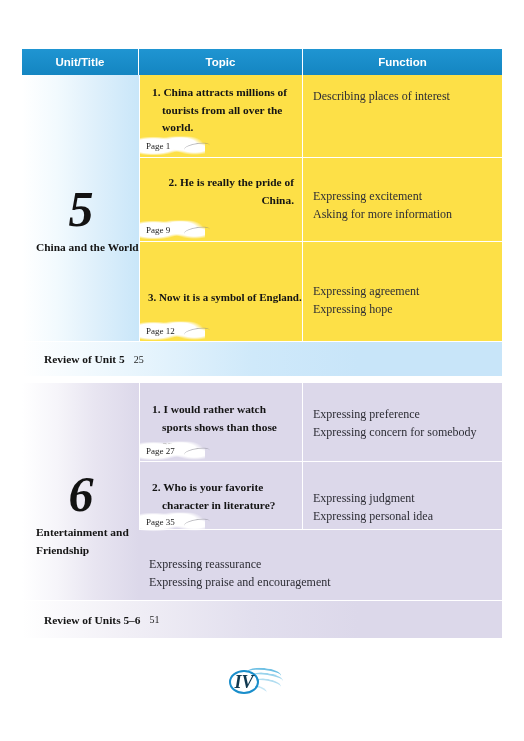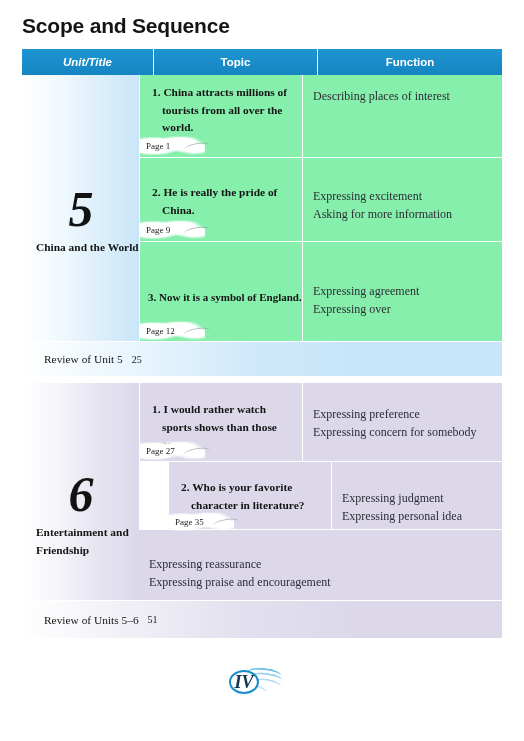--- a/index.html
+++ b/index.html
@@ -36,30 +36,30 @@
     background:linear-gradient(180deg,#1f95d2 0%,#1485c1 100%);
   }
   .th{
     display:flex;align-items:center;justify-content:center;
     font-family:"Liberation Sans", sans-serif;
     font-weight:bold;
     font-size:11.5px;
     color:#ffffff;
     box-sizing:border-box;
   }
-  .th.c1{width:132px;border-right:1px solid #ffffff;font-style:italic;}
+  .th.c1{width:117px;border-right:1px solid #ffffff;}
   .th.c2{width:164px;border-right:1px solid #ffffff;}
   .th.c3{flex:1;}
 
   
   .section{position:relative;}
   .section.blue .colA{
     background:linear-gradient(90deg,#ffffff 0%,#f2fafe 30%,#dff0fb 62%,#c9e6f9 100%);
   }
-  .section.blue .colB,.section.blue .colC{background:#86efac;}
+  .section.blue .colB,.section.blue .colC{background:#fde047;}
   .section.blue .reviewrow{
     background:linear-gradient(90deg,#ffffff 0%,#eaf6fd 22%,#cfe9fa 48%,#c8e5f9 70%,#c8e5f9 100%);
   }
   .section.lav .colA{
     background:linear-gradient(90deg,#ffffff 0%,#f6f5fa 30%,#e8e5f1 62%,#dcd8ea 100%);
   }
   .section.lav .colB,.section.lav .colC{background:#dcd8ea;}
   .section.lav .reviewrow{
     background:linear-gradient(90deg,#ffffff 0%,#f1eff6 22%,#e2dfee 48%,#dcd8ea 70%,#dcd8ea 100%);
   }
@@ -151,21 +151,21 @@
   }
 
   
   .reviewrow{
     position:relative;
     height:34px;
     border-top:1px solid #ffffff;
     display:flex;align-items:center;
   }
   .reviewlabel{
-    font-weight:normal;
+    font-weight:bold;
     font-size:11.4px;
     color:#141414;
     white-space:nowrap;
   }
   .reviewnum{
     position:relative;
     margin-left:9px;
     font-size:10px;
     color:#1d1d1d;
   }
@@ -218,21 +218,20 @@
   .emblem .t1{left:22px;top:2px;width:34px;height:10px;transform:rotate(6deg);}
   .emblem .t2{left:26px;top:7px;width:32px;height:9px;transform:rotate(9deg);opacity:.6;}
   .emblem .t3{left:30px;top:13px;width:26px;height:8px;transform:rotate(12deg);opacity:.45;}
   .emblem .t4{left:20px;top:19px;width:22px;height:7px;transform:rotate(16deg);opacity:.35;}
 </style>
 </head>
 <body>
 
 <div class="page">
 
-  <div class="page-title">Scope and Sequence</div>
 
   <div class="table">
 
     <div class="thead">
       <div class="th c1">Unit/Title</div>
       <div class="th c2">Topic</div>
       <div class="th c3">Function</div>
     </div>
 
     <div class="section blue">
@@ -256,21 +255,21 @@
             </div>
             <div class="colC">
               <div class="func">
                 <div>Describing places of interest</div>
               </div>
             </div>
           </div>
 
           <div class="trow" style="height:84px;">
             <div class="colB">
-              <div class="topic" style="margin-top:17px;">2. He is really the pride of China.</div>
+              <div class="topic" style="margin-top:7px;text-align:right;">2. He is really the pride of China.</div>
               <div class="pagemark" style="left:6px;bottom:6px;">
                 <span class="burst"></span>
                 <span class="swoosh"></span>
                 <span class="txt">Page 9</span>
               </div>
             </div>
             <div class="colC">
               <div class="func" style="margin-top:17px;">
                 <div>Expressing excitement</div>
                 <div>Asking for more information</div>
@@ -283,21 +282,21 @@
               <div class="topic" style="margin-top:38px;font-size:11px;white-space:nowrap;text-indent:0;padding-left:0;">3. Now it is a symbol of England.</div>
               <div class="pagemark" style="left:6px;bottom:5px;">
                 <span class="burst"></span>
                 <span class="swoosh"></span>
                 <span class="txt">Page 12</span>
               </div>
             </div>
             <div class="colC">
               <div class="func" style="margin-top:28px;">
                 <div>Expressing agreement</div>
-                <div>Expressing over</div>
+                <div>Expressing hope</div>
               </div>
             </div>
           </div>
 
         </div>
       </div>
 
       <div class="reviewrow">
         <div class="reviewlabel" style="margin-left:22px;">Review of Unit 5</div>
         <div class="reviewnum">
@@ -329,21 +328,21 @@
               </div>
             </div>
             <div class="colC">
               <div class="func" style="margin-top:10px;">
                 <div>Expressing preference</div>
                 <div>Expressing concern for somebody</div>
               </div>
             </div>
           </div>
 
-          <div class="trow" style="height:68px;padding-left:29px;">
+          <div class="trow" style="height:68px;">
             <div class="colB">
               <div class="topic" style="margin-top:8px;">2. Who is your favorite character in literature?</div>
               <div class="pagemark" style="left:6px;bottom:2px;">
                 <span class="burst"></span>
                 <span class="swoosh"></span>
                 <span class="txt">Page 35</span>
               </div>
             </div>
             <div class="colC">
               <div class="func" style="margin-top:15px;">

